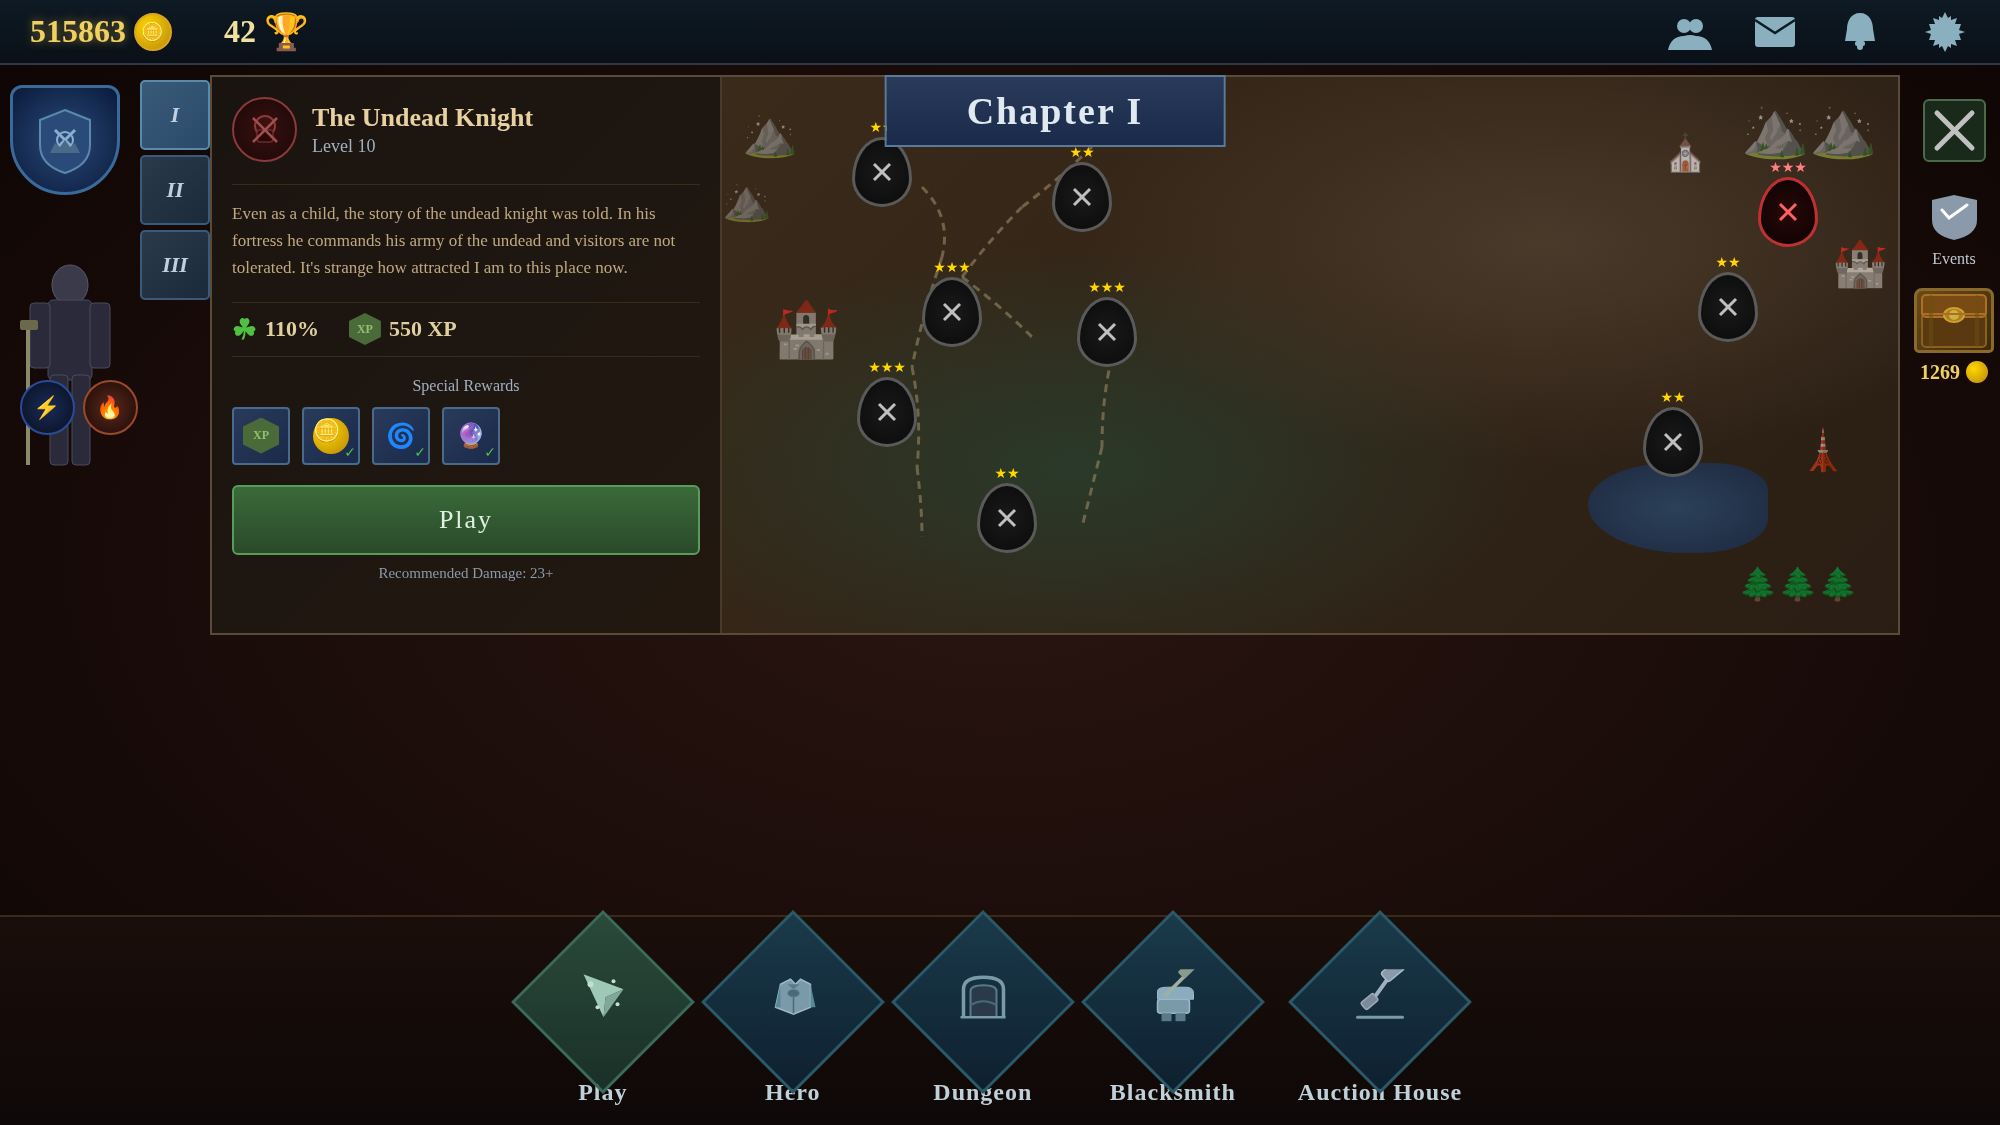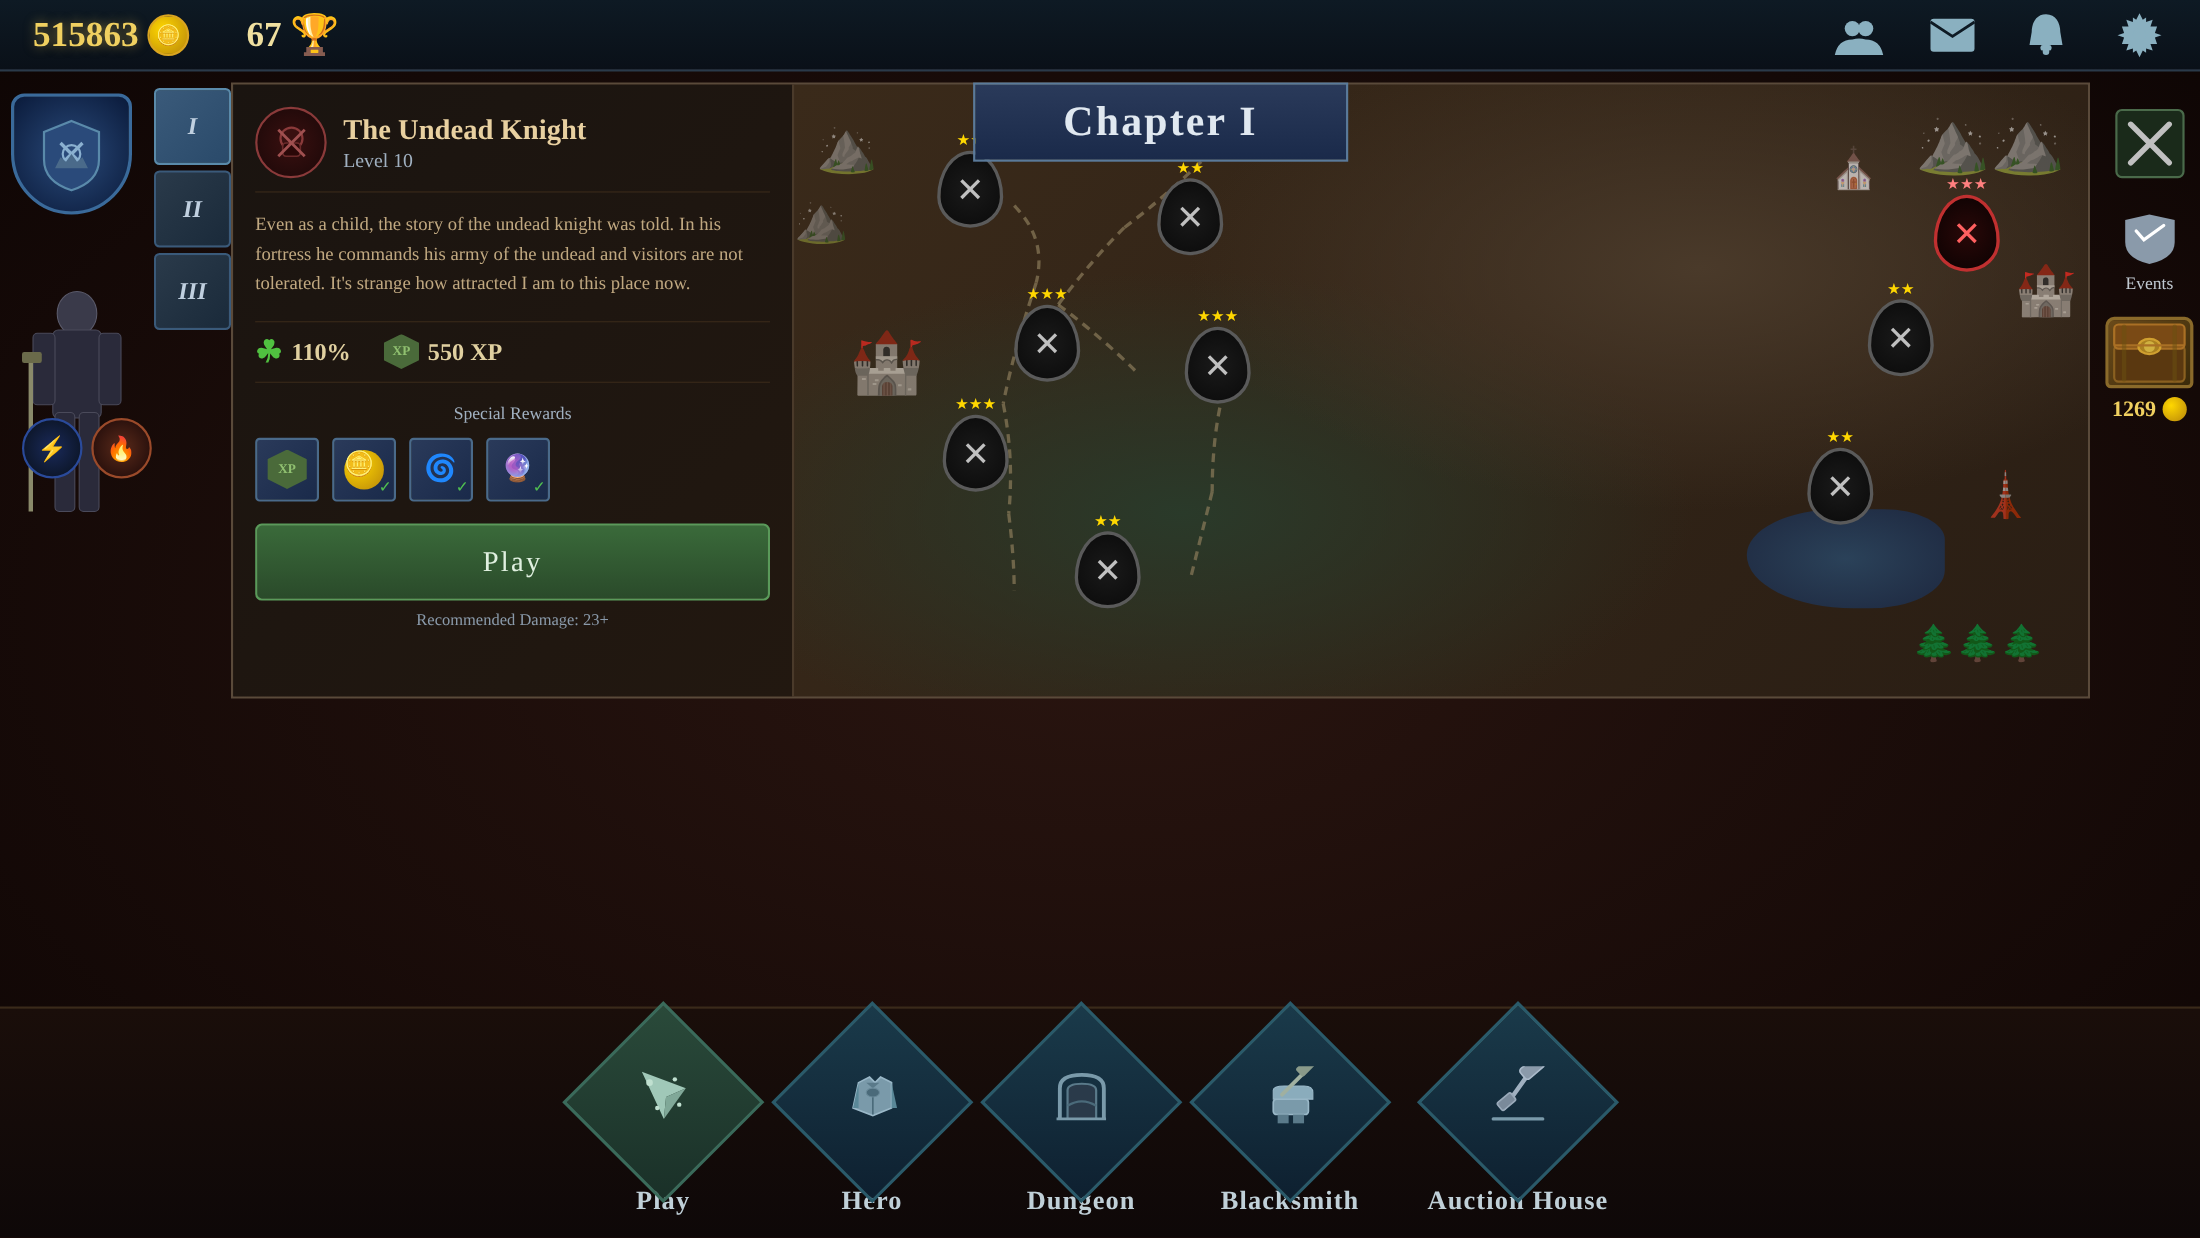--- a/index.html
+++ b/index.html
@@ -157,21 +157,21 @@
       border-right: 2px solid #4a3a2a;
       padding: 20px;
       z-index: 44;
     }
 
     .boss-header {
       display: flex;
       align-items: center;
       gap: 15px;
       margin-bottom: 15px;
-      padding-bottom: 12px;
+      padding-bottom: 22px;
       border-bottom: 1px solid #3a2a1a;
     }
 
     .boss-icon {
       width: 65px; height: 65px;
       background: radial-gradient(circle, #3a1010, #1a0808);
       border: 2px solid #8a3a3a;
       border-radius: 50%;
       display: flex; align-items: center; justify-content: center;
       font-size: 28px;
@@ -488,21 +488,21 @@
 
 <div class="bg-layer"></div>
 
 <div class="top-bar">
   <div class="currency-group">
     <div class="currency-item">
       <span class="currency-value">515863</span>
       <div class="coin-icon">🪙</div>
     </div>
     <div class="currency-item" style="margin-left:40px;">
-      <span class="trophy-value">67</span>
+      <span class="trophy-value">42</span>
       <span class="trophy-icon">🏆</span>
     </div>
   </div>
   <div class="top-right-icons">
     <div class="top-icon">
       <svg width="48" height="40" viewBox="0 0 48 40" fill="#8ab0c0">
         <circle cx="18" cy="14" r="7"></circle>
         <circle cx="30" cy="14" r="7"></circle>
         <path d="M2 38 Q5 24 18 24 Q24 22 30 24 Q43 24 46 38" fill="#8ab0c0"></path>
       </svg>

